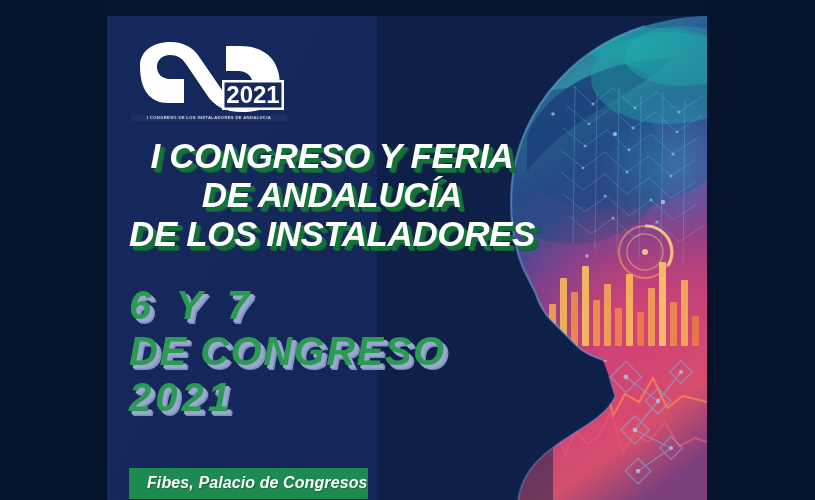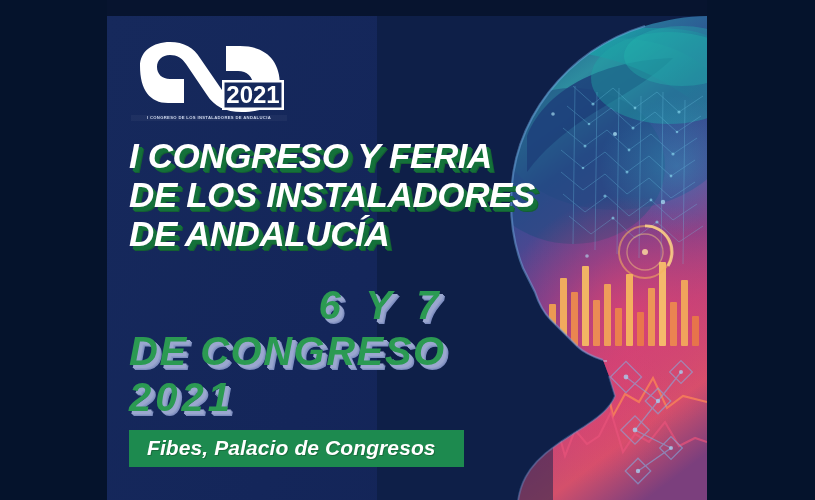--- a/index.html
+++ b/index.html
@@ -94,20 +94,21 @@
     line-height: 39px;
     font-weight: bold;
     font-style: italic;
     color: #ffffff;
     letter-spacing: -0.4px;
     white-space: nowrap;
     text-shadow:
        3px 3px 0 #14713a,
        4px 4px 0 #14713a,
        5px 5px 0 #145f33;
+    text-align: center;
   }
 
   
   #date-block {
     position: absolute;
     left: 22px;
     top: 266px;
     z-index: 4;
   }
   .date-line {
@@ -116,42 +117,43 @@
     font-weight: bold;
     font-style: italic;
     color: #2b9a52;
     letter-spacing: 1.5px;
     white-space: nowrap;
     text-shadow:
        3px 3px 0 #9aa7cf,
        4px 4px 0 #8e9cc8,
        5px 5px 0 #7e8ec0;
   }
-  .date-line.l1 { letter-spacing: 7px; text-align: right; }
+  .date-line.l1 { letter-spacing: 7px; }
   .date-line.l3 { letter-spacing: 4px; }
 
   
   #venue-block {
     position: absolute;
     left: 22px;
     top: 414px;
     z-index: 4;
   }
   .venue-banner {
     display: inline-block;
     background: #1d8a4f;
     color: #ffffff;
-    font-size: 21px;
+    font-size: 16px;
     font-weight: bold;
     font-style: italic;
-    padding: 6px 28px 7px 18px;
+    padding: 6px 0 7px 18px;
     margin-bottom: 7px;
     white-space: nowrap;
     letter-spacing: 0.1px;
     text-shadow: 1px 1px 0 rgba(20,70,40,0.45);
+    margin-top: 38px;
   }
   .venue-row { display: block; }
 </style>
 </head>
 <body>
 
 <div id="poster-root">
 
   <div class="side-bar left"></div>
   <div class="side-bar right"></div>
@@ -368,22 +370,22 @@
 
         <rect x="92" y="40" width="62" height="30" fill="#ffffff"></rect>
         <rect x="94.5" y="42.5" width="57" height="25" fill="#16295c"></rect>
         <text x="123" y="63" text-anchor="middle" font-family="Liberation Sans, sans-serif" font-size="24" font-weight="bold" fill="#ffffff">2021</text>
       </svg>
       <span class="logo-tagline">I CONGRESO DE LOS INSTALADORES DE ANDALUCIA</span>
     </div>
 
     <div id="title-block">
       <div class="title-line">I CONGRESO Y FERIA</div>
+      <div class="title-line">DE ANDALUCÍA</div>
       <div class="title-line">DE LOS INSTALADORES</div>
-      <div class="title-line">DE ANDALUCÍA</div>
     </div>
 
     <div id="date-block">
       <div class="date-line l1">6 Y 7</div>
       <div class="date-line l2">DE CONGRESO</div>
       <div class="date-line l3">2021</div>
     </div>
 
     <div id="venue-block">
       <span class="venue-row">

